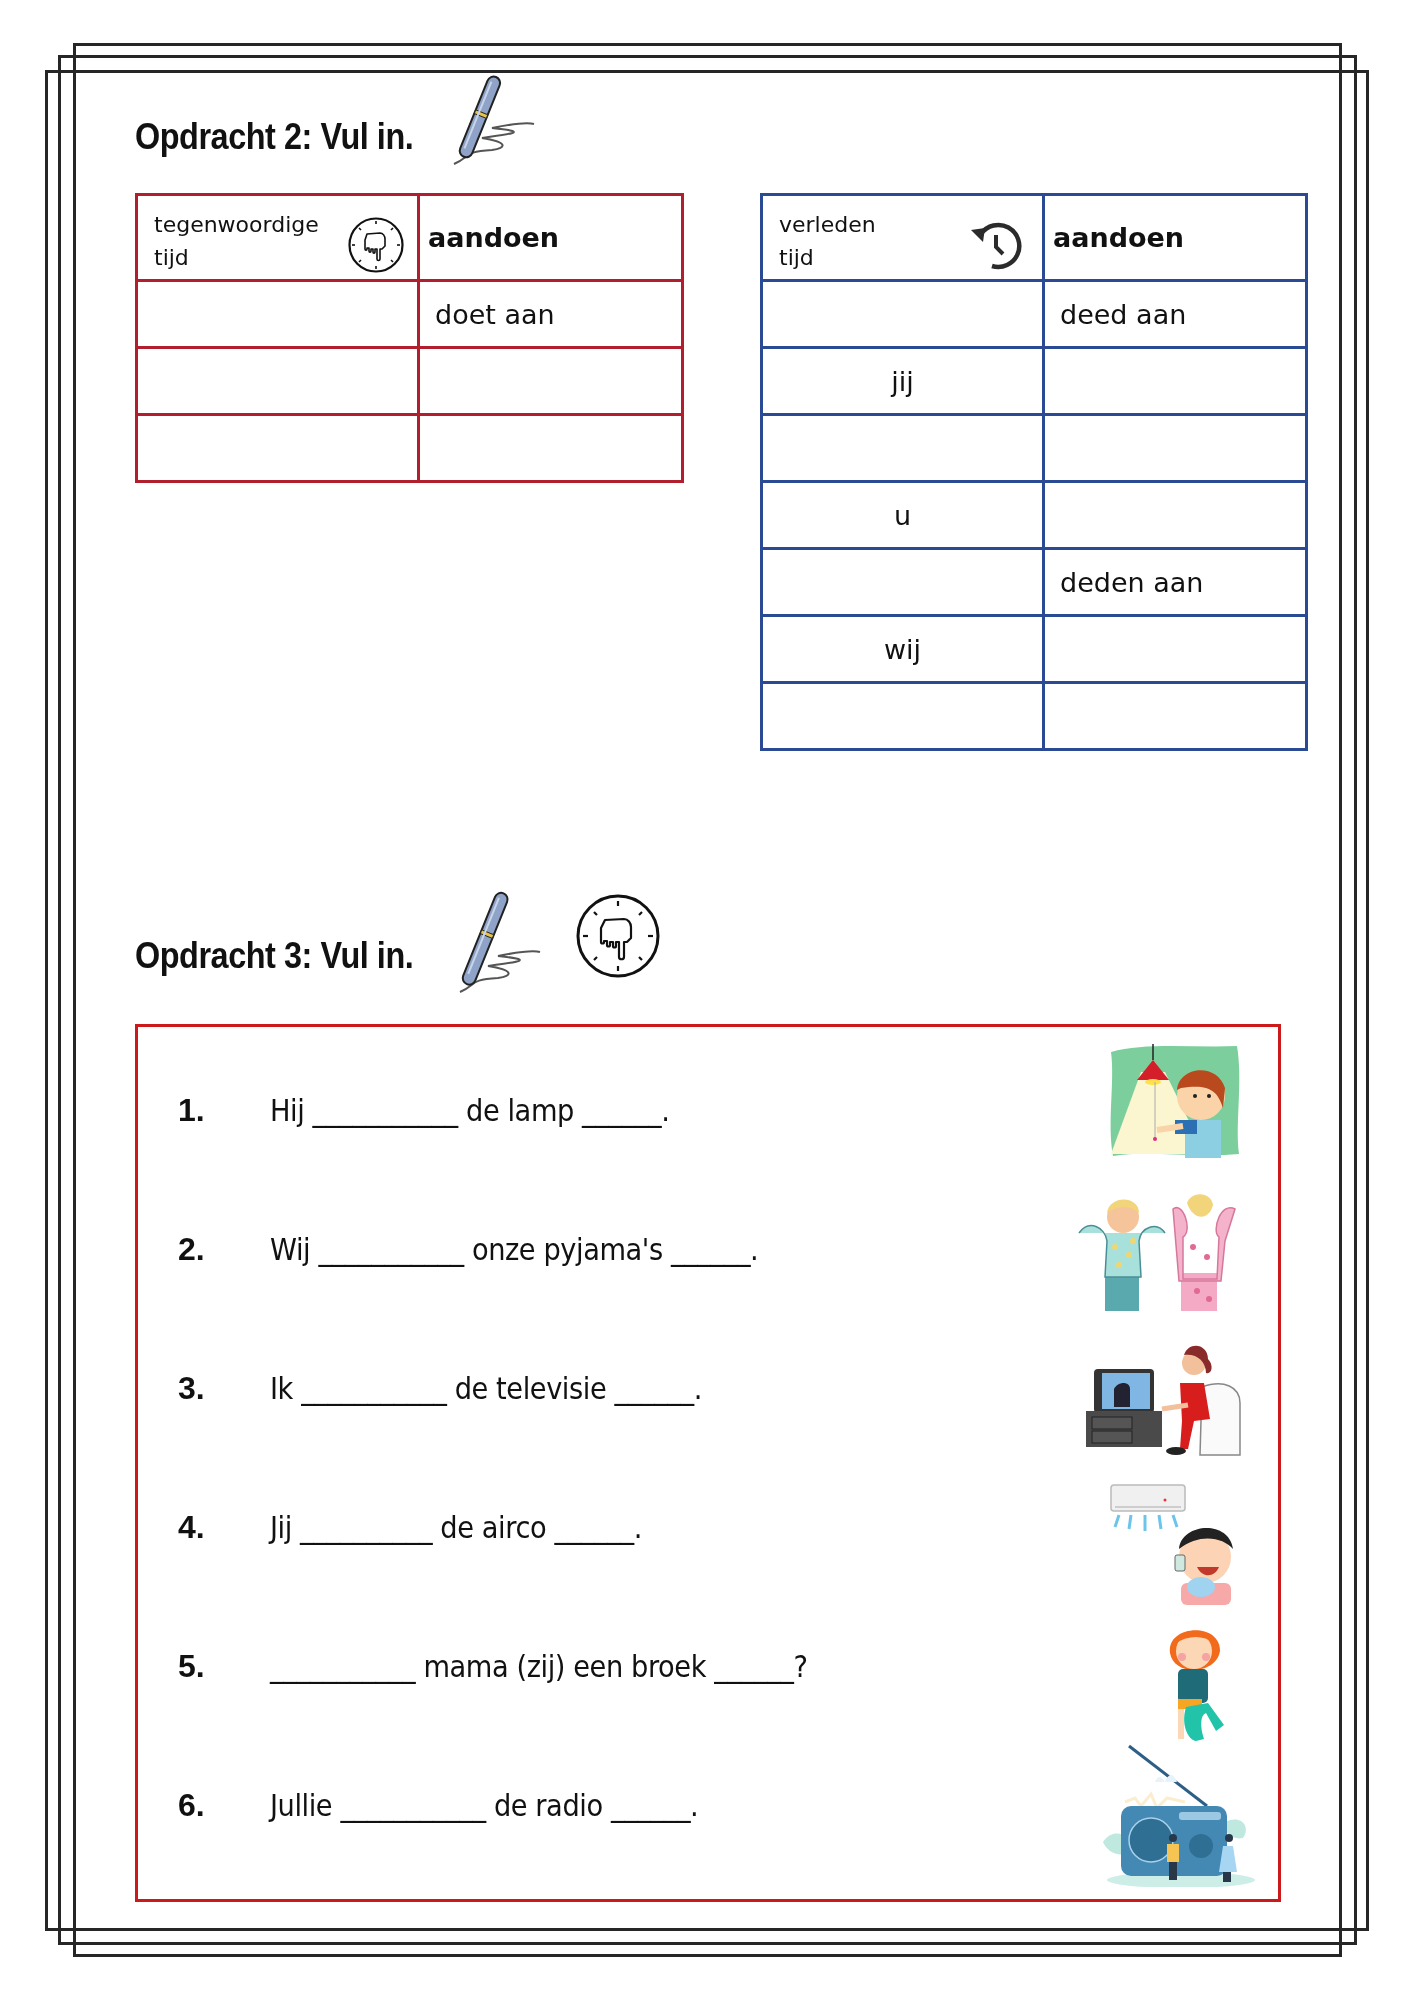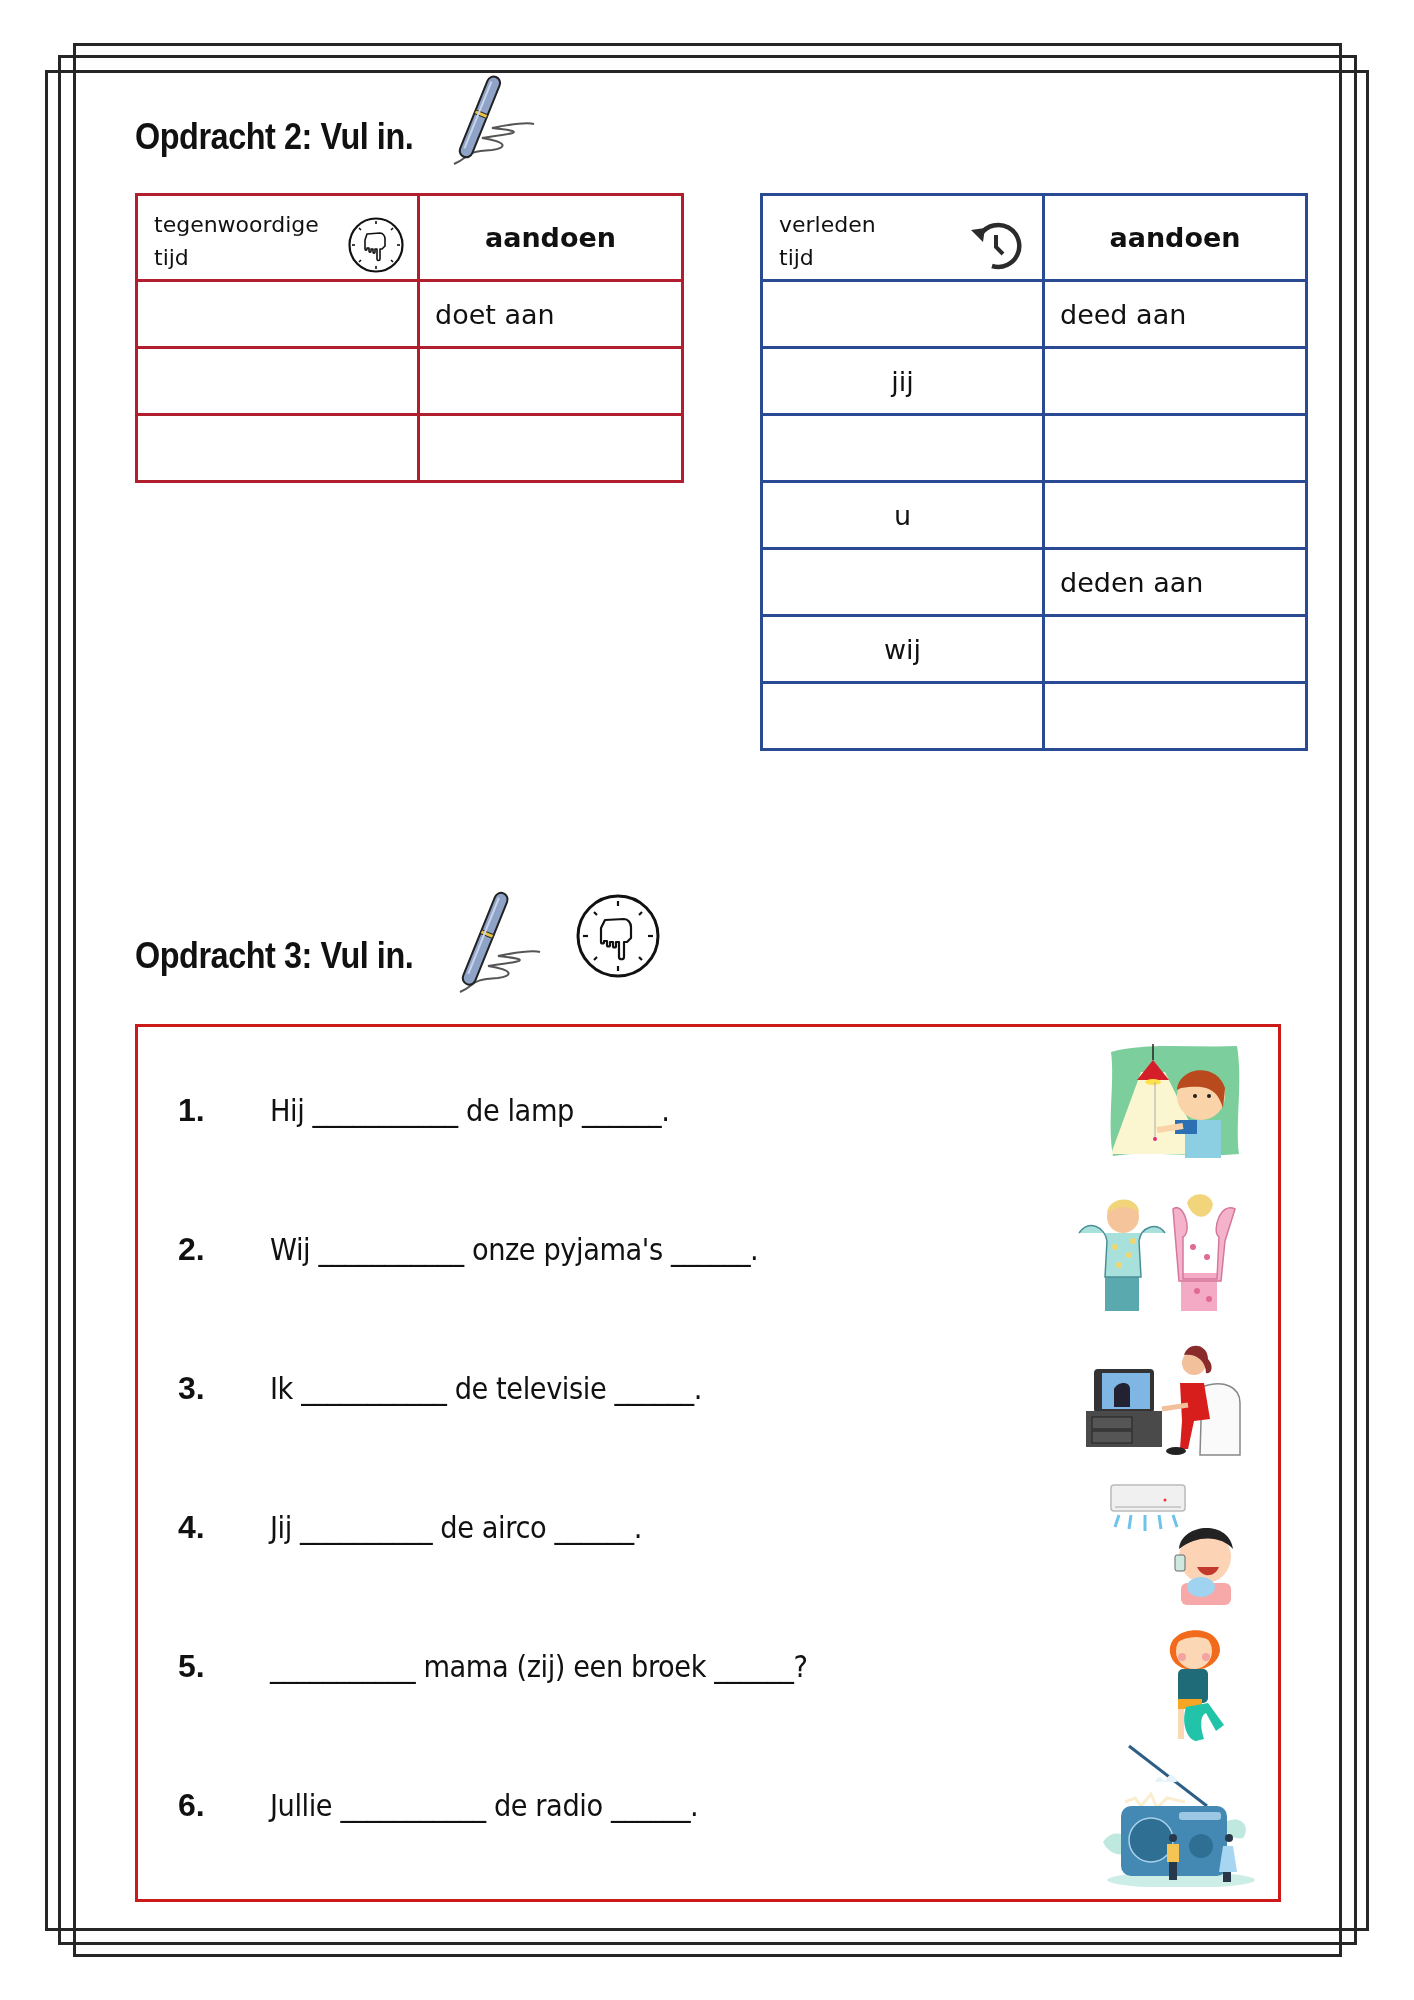--- a/index.html
+++ b/index.html
@@ -25,21 +25,21 @@
   table.conj tr.head td { height: 86px; }
   .tbl-red { left: 135px; top: 193px; width: 546px; }
   .tbl-red td { border-color: #b11f2e !important; }
   .tbl-blue { left: 760px; top: 193px; width: 545px; }
   .tbl-blue td { border-color: #2a4a94 !important; }
   td.pronoun { text-align: center; }
   td.form { padding-left: 15px !important; margin-top: 8px; }
   .head-cell { position: relative; }
   .head-label { position: absolute; left: 16px; top: 12px; font-size: 22px; line-height: 33px; }
   .head-icon { position: absolute; top: 20px; width: 58px; height: 58px; }
-  .head-verb { font-weight: bold; font-size: 29px; padding-left: 15px; text-align: center; }
+  .head-verb { font-weight: bold; font-size: 29px; padding-left: 15px; }
 
   .task-box { position: absolute; left: 135px; top: 1024px; width: 1146px; height: 878px;
               border: 3.5px solid #cc1a1a; box-sizing: border-box; }
   .item { position: absolute; left: 0; width: 100%; height: 50px; }
   .item-num { position: absolute; left: 40px; top: 0; font-family: "Liberation Sans", sans-serif;
               font-weight: bold; font-size: 32px; }
   .item-text { position: absolute; left: 132px; top: 0; font-family: "DejaVu Sans", sans-serif;
                font-size: 31px; white-space: nowrap; letter-spacing: -0.5px; transform: scaleX(0.88); transform-origin: left top; }
   .pic { position: absolute; }
 </style>

